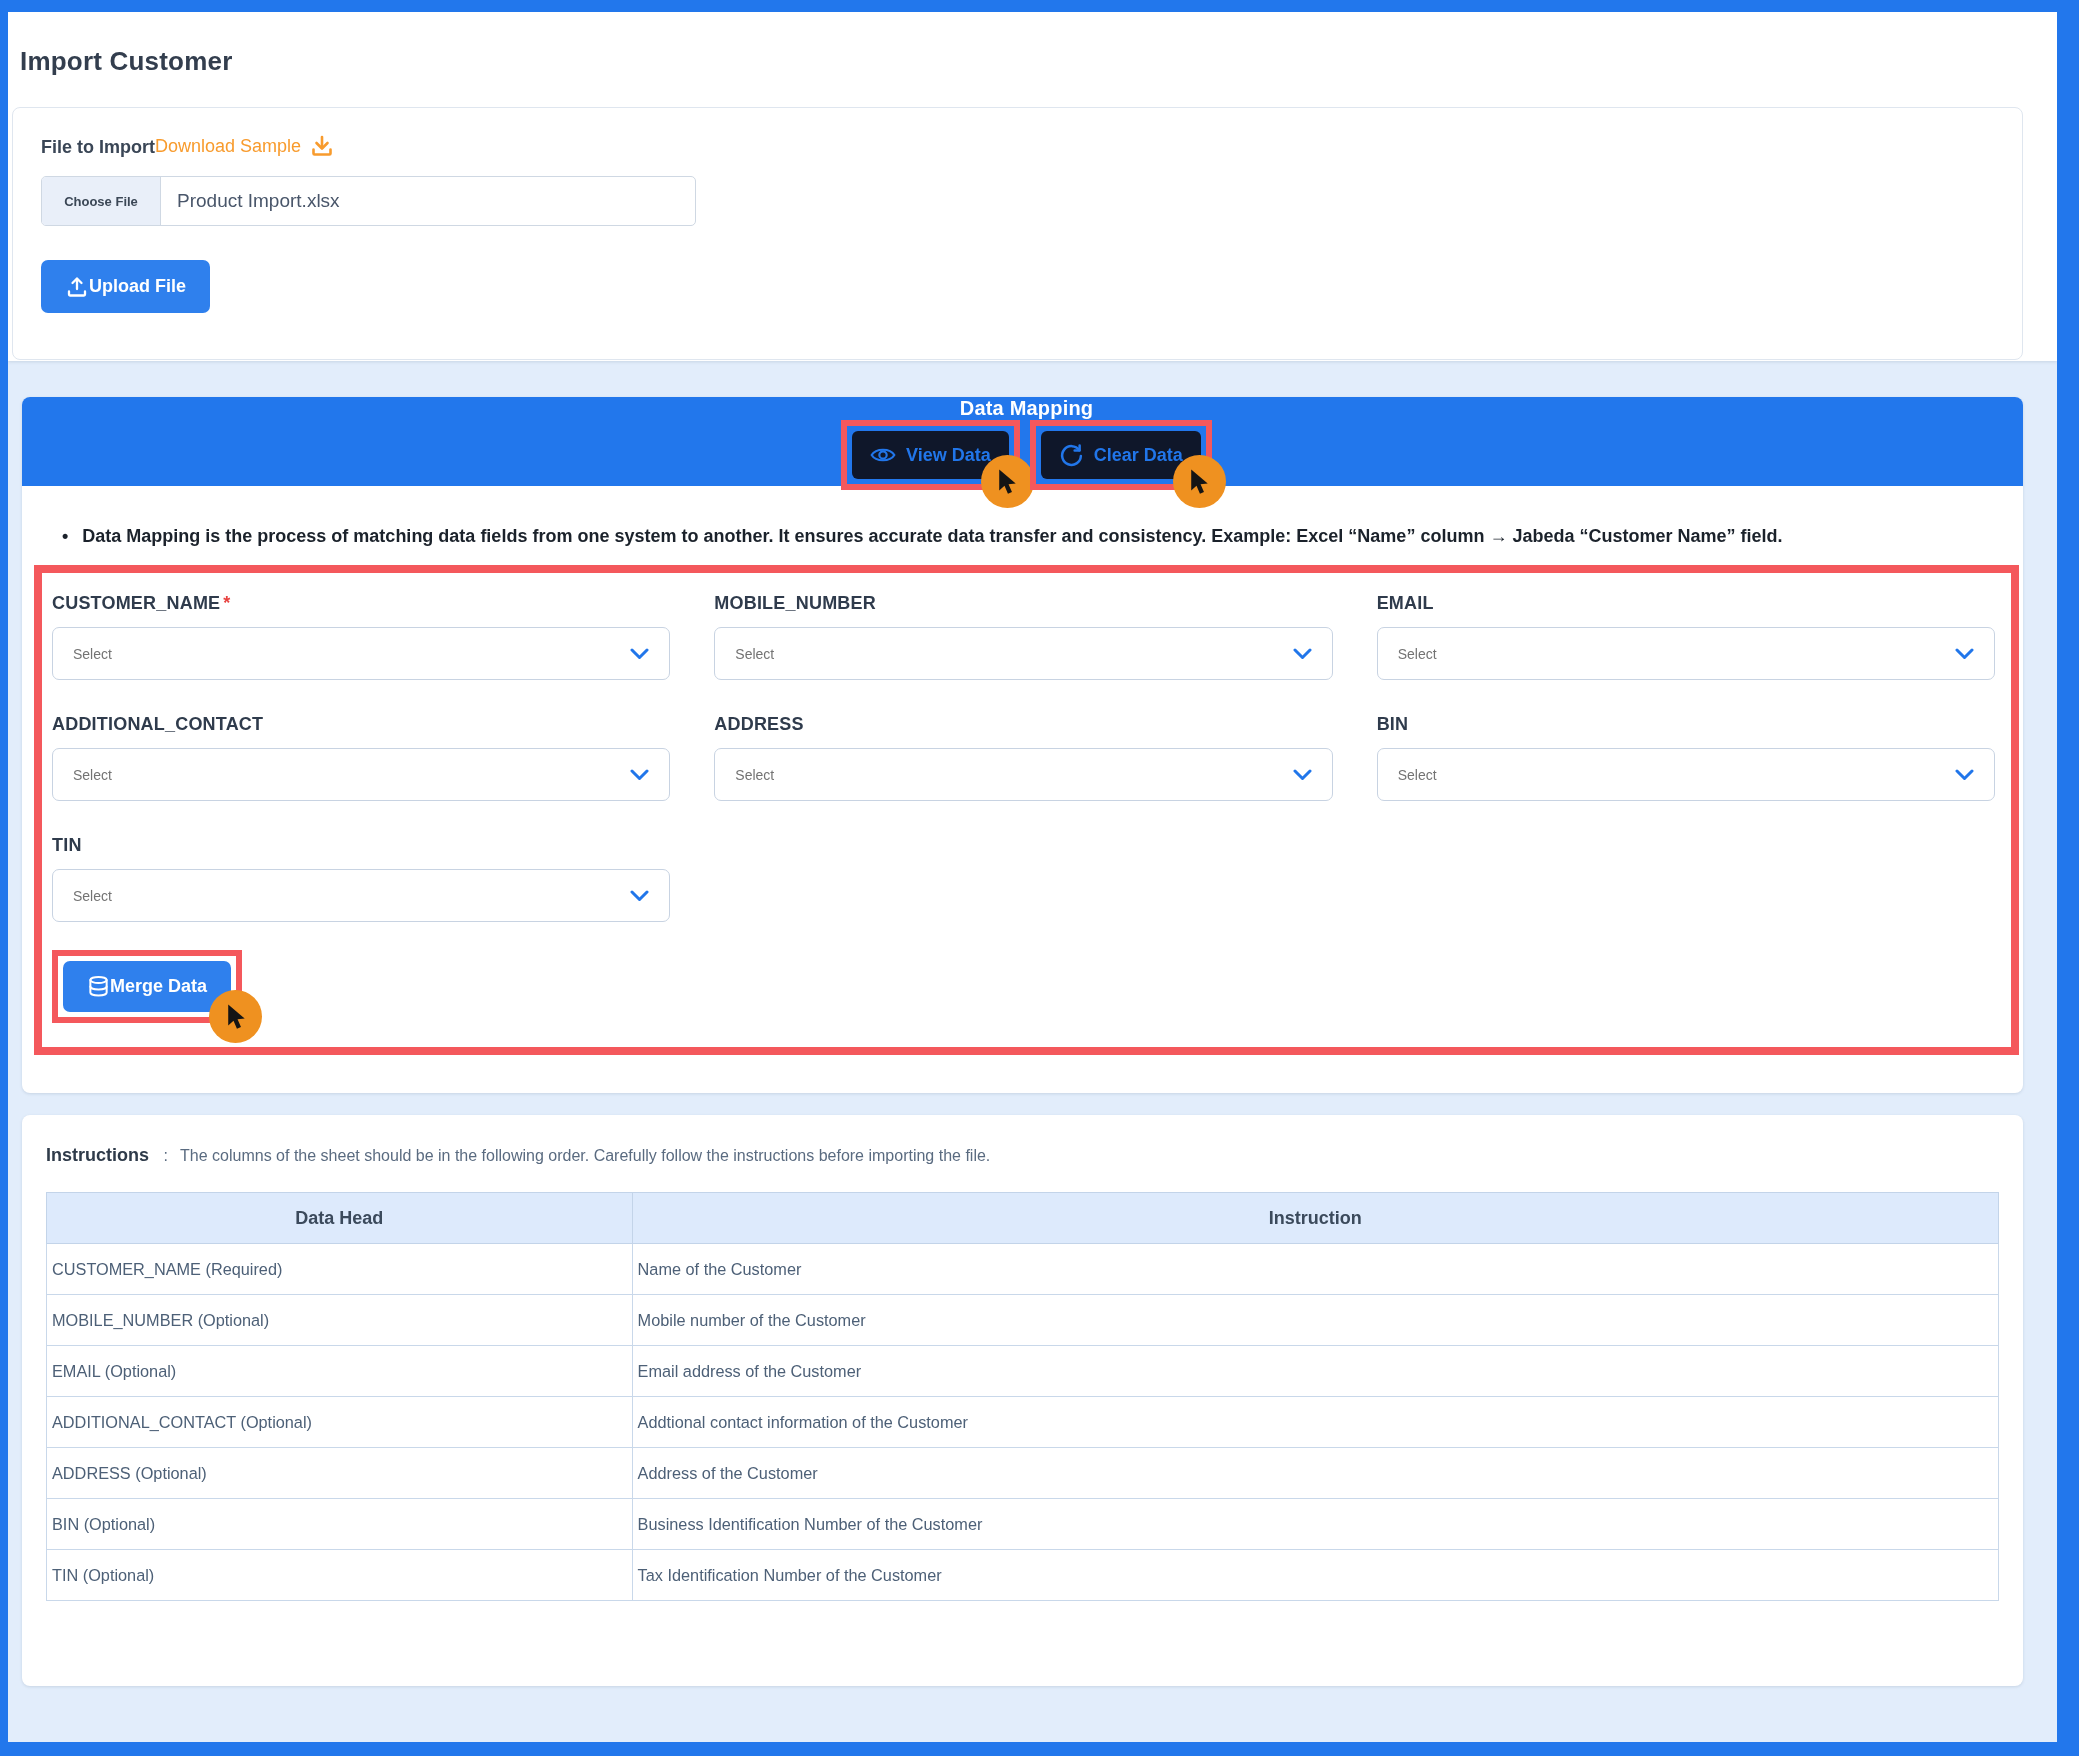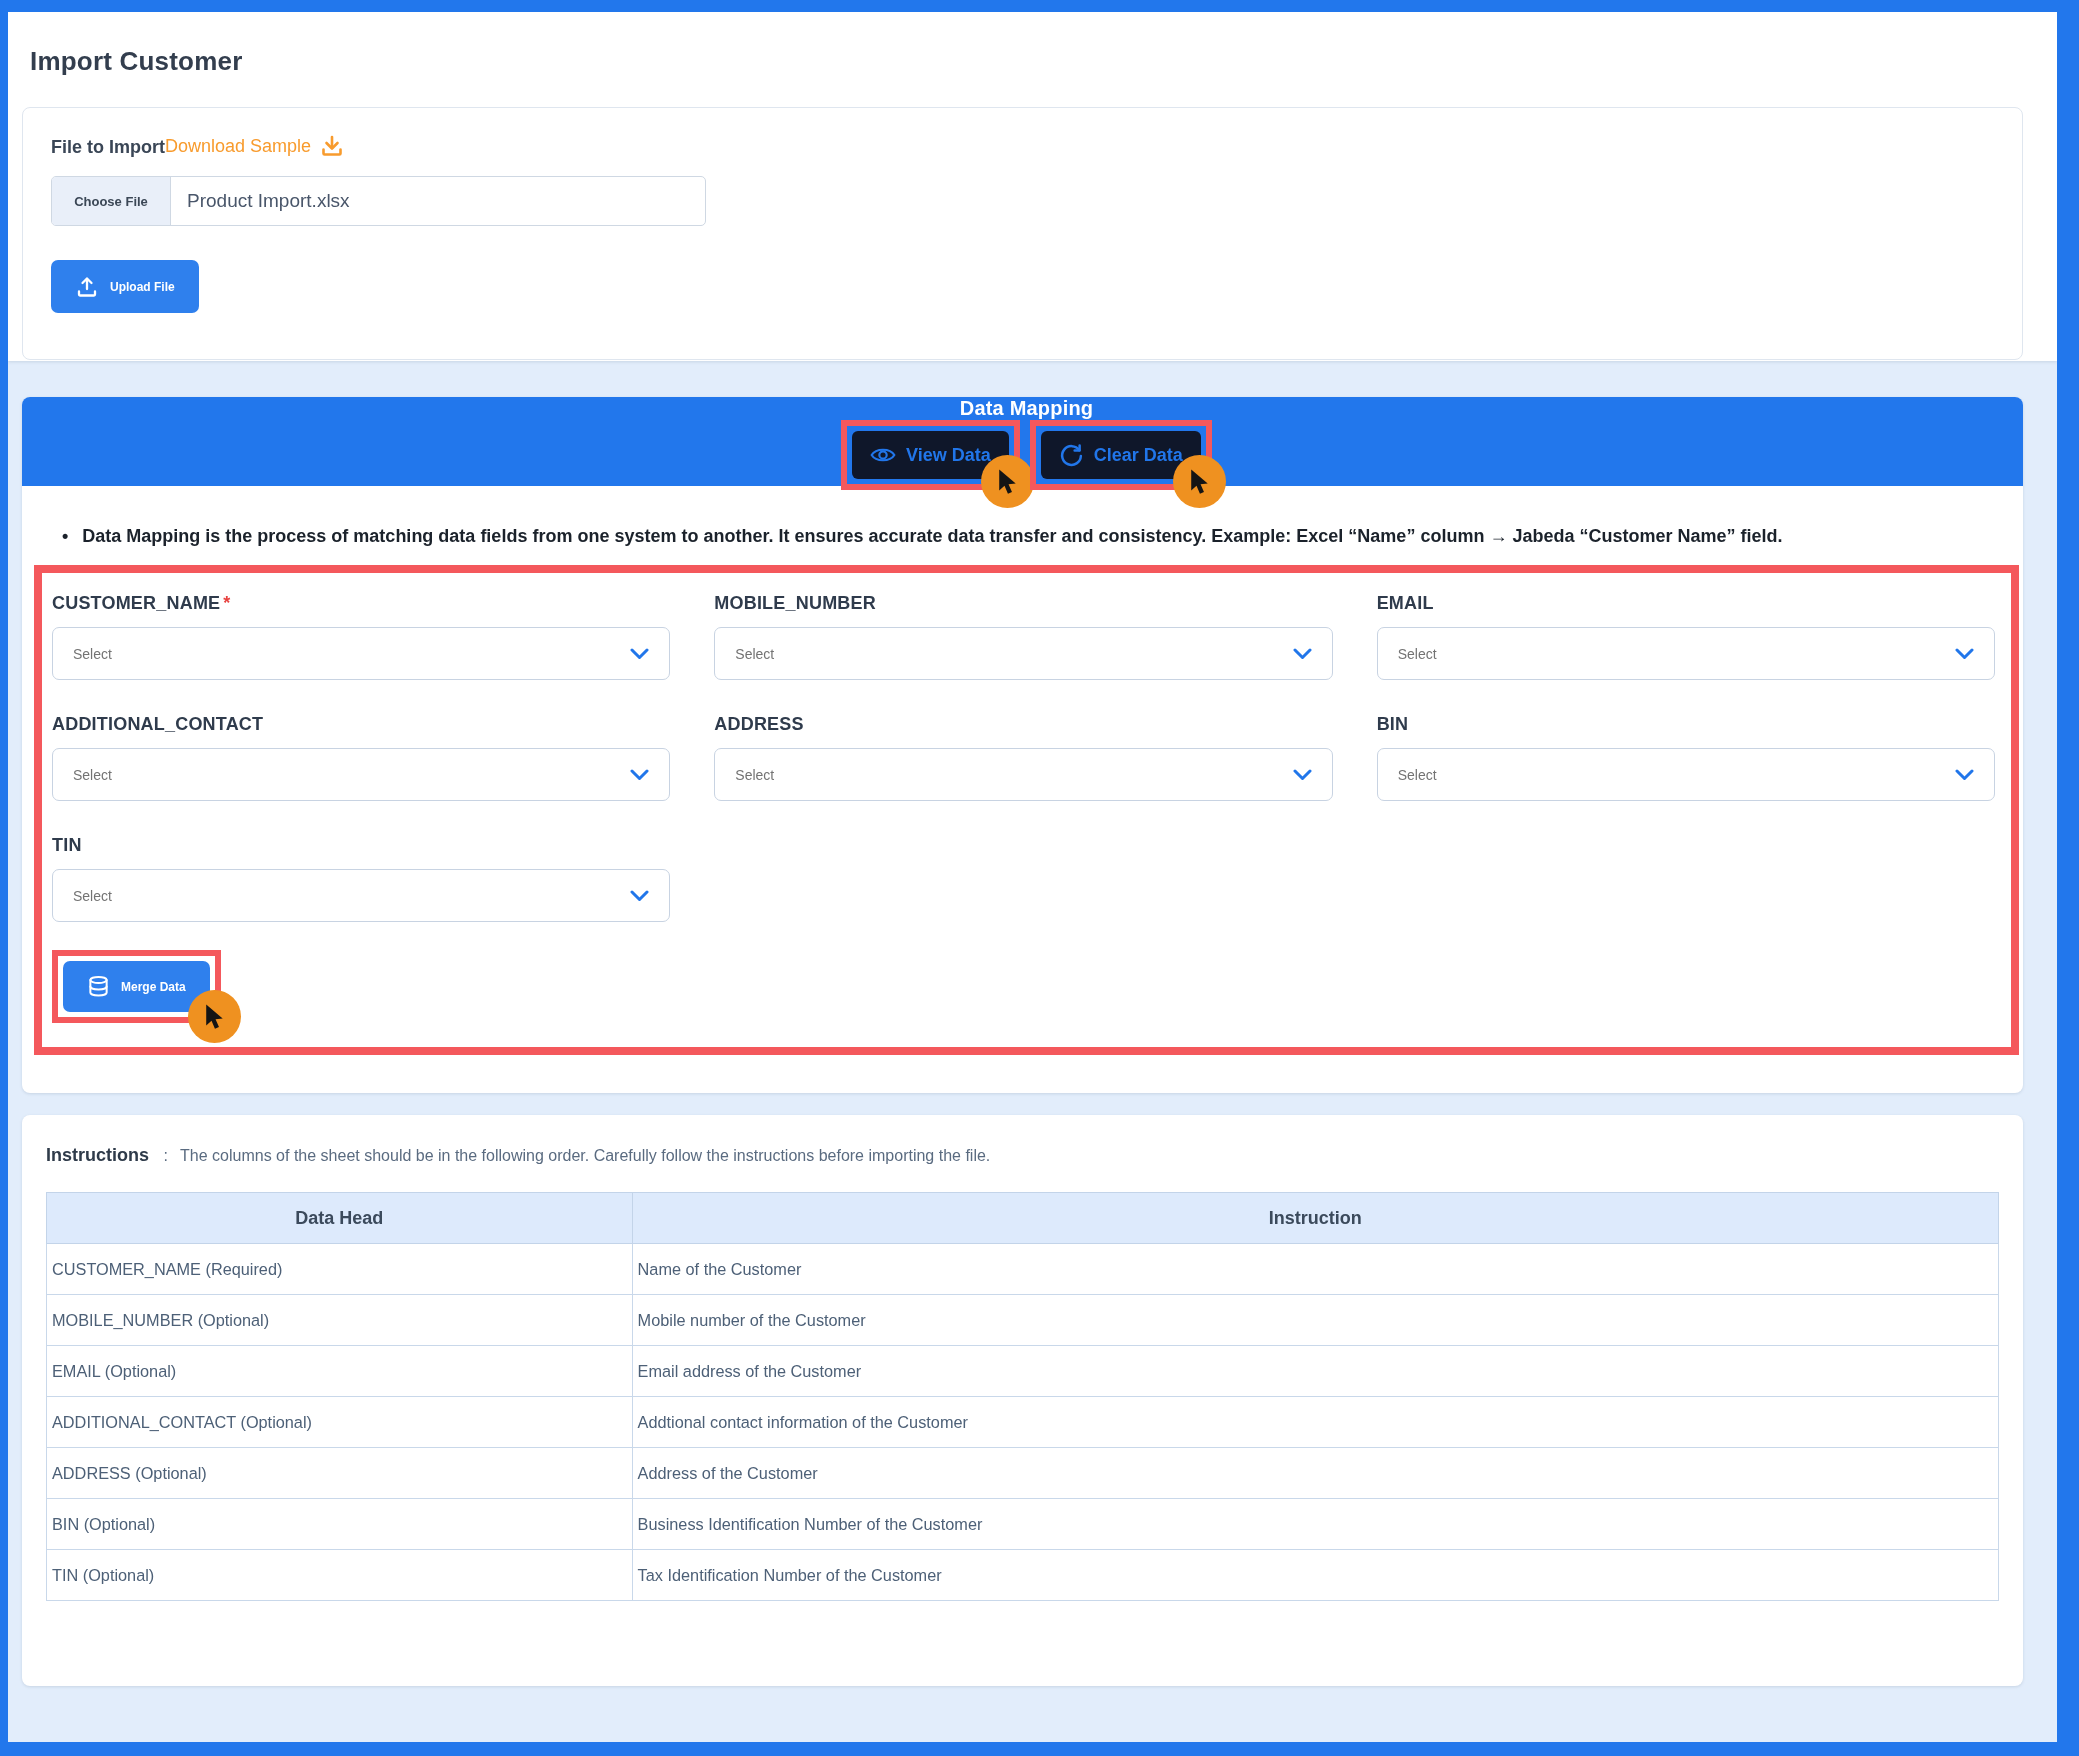--- a/index.html
+++ b/index.html
@@ -9,31 +9,31 @@
     font-family: "Liberation Sans", sans-serif;
     background: #e2edfb;
     border-style: solid;
     border-color: #2277ec;
     border-width: 12px 22px 14px 8px;
     overflow: hidden;
     color: #333e4e;
   }
 
   
-  .top-band { background: #ffffff; height: 349px; padding: 30px 34px 0 14px; box-shadow: 0 1px 3px rgba(80,100,130,.18); }
+  .top-band { background: #ffffff; height: 349px; padding: 30px 34px 0 4px; box-shadow: 0 1px 3px rgba(80,100,130,.18); }
   .page-title { font-size: 26px; font-weight: 700; color: #333e4e; margin: 4px 0 30px 8px; letter-spacing: 0.2px; }
   .file-card { border: 1px solid #dfe6ef; border-radius: 8px; background: #fff; padding: 26px 28px; height: 253px; }
   .file-col { width: 655px; }
   .file-head { display: flex; justify-content: flex-start; align-items: flex-end; margin-bottom: 18px; }
   .file-label { font-size: 18px; font-weight: 700; color: #3a4656; }
   .download-link { display: inline-flex; align-items: center; gap: 9px; color: #f89b2d; font-size: 18px; font-weight: 400; cursor: pointer; text-decoration: none; }
   .file-input { display: flex; align-items: stretch; border: 1px solid #cfd8e3; border-radius: 5px; height: 50px; background: #fff; overflow: hidden; cursor: pointer; }
   .choose-file { background: #e9eff9; border: none; border-right: 1px solid #cfd8e3; width: 119px; font-size: 13px; font-weight: 700; color: #3b4756; font-family: inherit; cursor: pointer; }
   .file-name { display: flex; align-items: center; padding-left: 16px; font-size: 19px; color: #49566a; }
-  .btn-blue { display: inline-flex; align-items: center; gap: 11px; background: #2f80ed; color: #fff; border: none; border-radius: 7px; font-family: inherit; font-size: 12px; font-weight: 700; padding: 0 24px; height: 53px; cursor: pointer; text-align: right; }
+  .btn-blue { display: inline-flex; align-items: center; background: #2f80ed; color: #fff; border: none; border-radius: 7px; font-family: inherit; font-size: 18px; font-weight: 700; padding: 0 24px; height: 53px; cursor: pointer; text-align: right; }
   .upload-btn { margin-top: 34px; }
 
   
   .mapping-card { margin: 36px 34px 0 14px; border-radius: 8px; background: #fff; box-shadow: 0 1px 3px rgba(80,100,130,.18); }
   .map-header { background: #2277ec; border-radius: 8px 8px 0 0; height: 89px; display: flex; align-items: center; justify-content: space-between; padding: 0 24px 0 32px; flex-direction: column; }
   .map-title { color: #fff; font-size: 20px; font-weight: 700; letter-spacing: 0.2px; }
   .header-actions { display: flex; gap: 10px; }
   .annot { position: relative; border: 6px solid #f4585c; padding: 5px; }
   .btn-white { display: inline-flex; align-items: center; justify-content: center; gap: 10px; background: #0f172a; color: #2176ea; border: none; border-radius: 6px; font-family: inherit; font-size: 18px; font-weight: 700; height: 48px; padding: 0 18px; cursor: pointer; text-align: right; }
   .cursor-badge { position: absolute; width: 53px; height: 53px; border-radius: 50%; background: #ef9120; right: -20px; bottom: -24px; display: flex; align-items: center; justify-content: center; }

